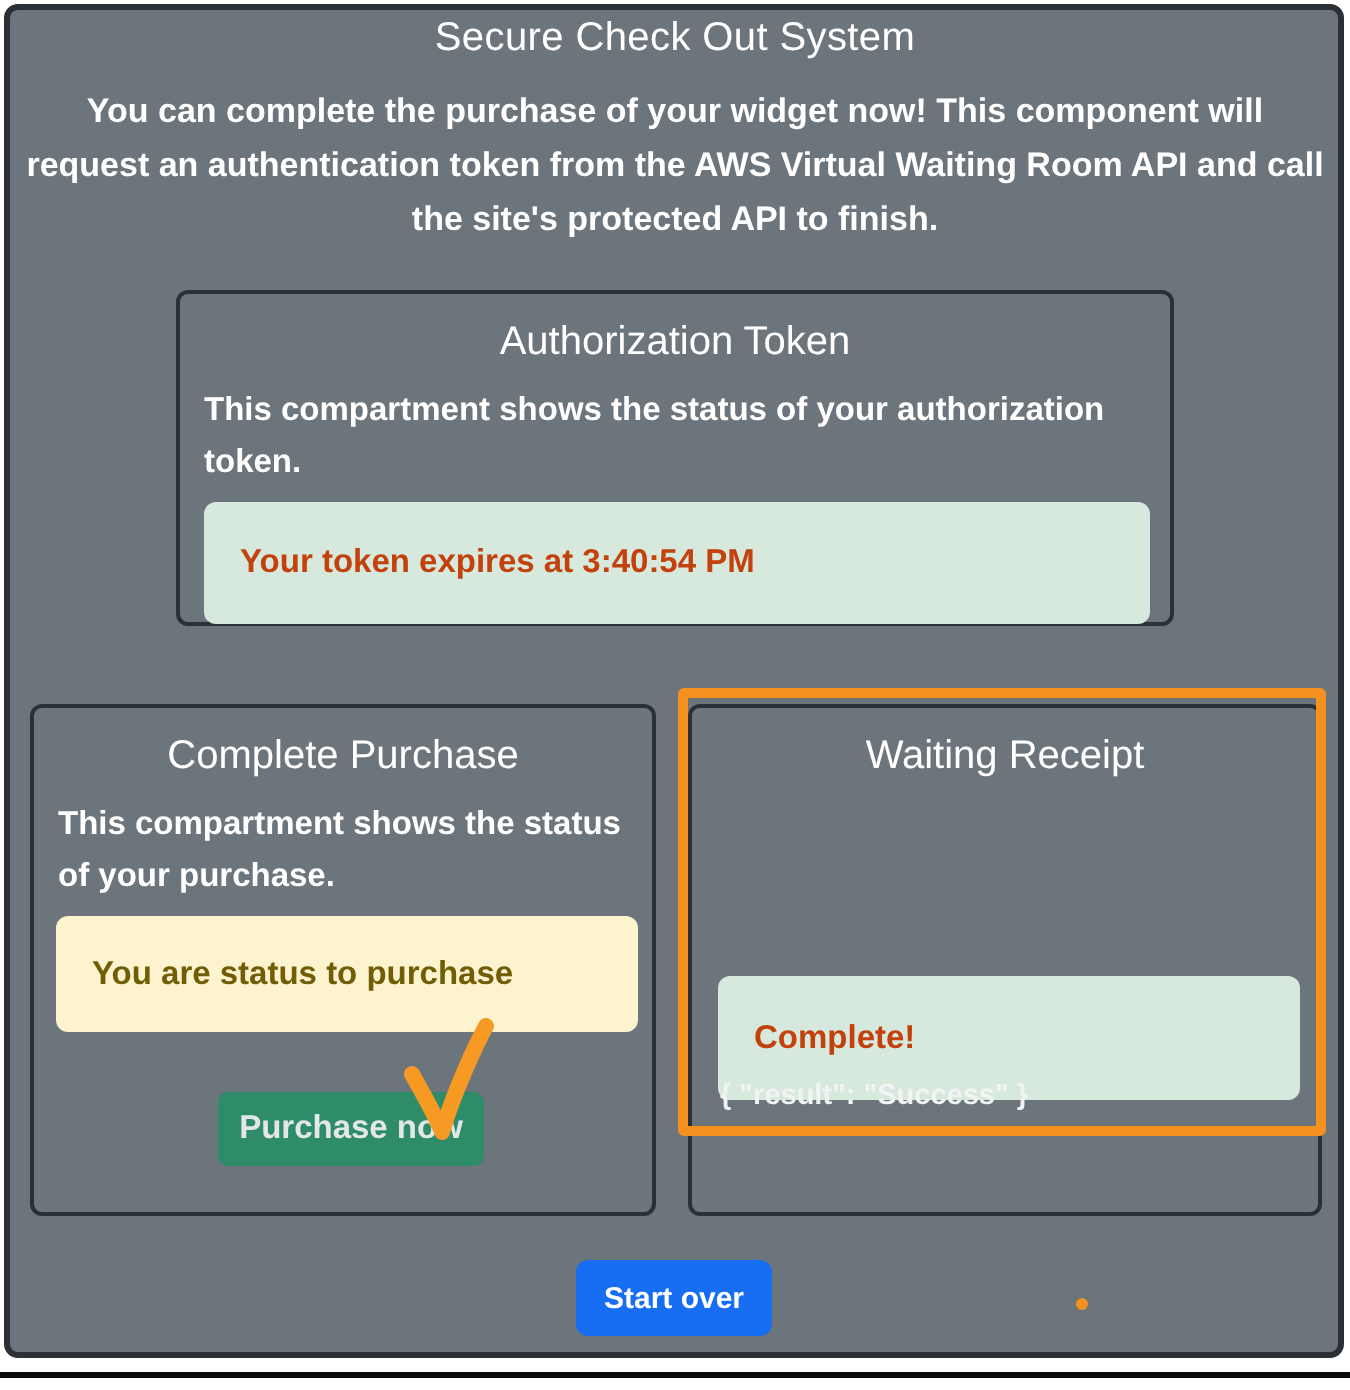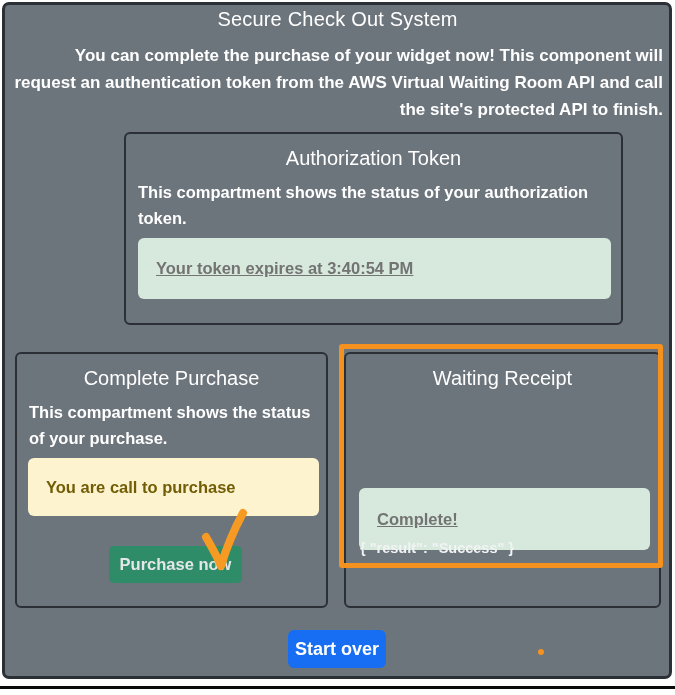--- a/index.html
+++ b/index.html
@@ -24,34 +24,34 @@
     top: 8px; left: 0; width: 675px;
     text-align: center;
     color: #ffffff;
     font-size: 20px;
     font-weight: 400;
     letter-spacing: 0.2px;
   }
   .page-desc {
     position: absolute;
     top: 42px; left: 12px; width: 651px;
-    text-align: right;
+    text-align: center;
     color: #ffffff;
     font-size: 17px;
     font-weight: 700;
     line-height: 27px;
   }
   .card {
     position: absolute;
     box-sizing: border-box;
     border: 2.5px solid #2b3036;
     border-radius: 6px;
     background: #6c747c;
   }
-  .card-token   { left: 88px;  top: 132px; width: 499px; height: 193px; margin-left: 36px; }
+  .card-token   { left: 88px;  top: 145px; width: 499px; height: 168px; }
   .card-purchase{ left: 15px;  top: 352px; width: 313px; height: 256px; }
   .card-receipt { left: 344px; top: 352px; width: 317px; height: 256px; }
   .card-title {
     position: absolute;
     top: 13px; left: 0; width: 100%;
     text-align: center;
     color: #ffffff;
     font-size: 20px;
     font-weight: 400;
   }
@@ -66,21 +66,21 @@
   .alert {
     position: absolute;
     box-sizing: border-box;
     border-radius: 6px;
     display: flex;
     align-items: center;
     padding-left: 18px;
     font-size: 16.5px;
     font-weight: 700;
   }
-  .alert-success { background: #d7e9dd; color: #737373; text-decoration: underline; }
+  .alert-success { background: #d7e9dd; color: #c2410c; }
   .alert-warning { background: #fdf3cf; color: #715d06; }
   .alert-token   { left: 12px; top: 104px; width: 473px; height: 61px; }
   .alert-ready   { left: 11px; top: 104px; width: 291px; height: 58px; }
   .alert-done    { left: 13px; top: 104px; width: 291px; height: 62px; margin-top: 30px; }
   .btn {
     position: absolute;
     box-sizing: border-box;
     border: none;
     border-radius: 5px;
     cursor: pointer;
@@ -90,21 +90,21 @@
     left: 92px; top: 192px; width: 133px; height: 37px;
     background: #2e8c69;
     color: #e4e7e9;
     font-size: 16.5px;
     font-weight: 700;
   }
   .btn-start {
     left: 288px; top: 630px; width: 98px; height: 38px;
     background: #176ef3;
     color: #ffffff;
-    font-size: 18px;
+    font-size: 15px;
     font-weight: 700;
     border-radius: 6px;
   }
   .result-json {
     position: absolute;
     left: 14px; top: 186px;
     color: #f1f3f4;
     font-size: 14.5px;
     font-weight: 700;
   }
@@ -150,21 +150,21 @@
   <div class="card-desc">This compartment shows the status of your authorization token.</div>
   <div class="alert alert-success alert-token">
     <span>Your token expires at 3:40:54 PM</span>
   </div>
 </div>
 
 <div class="card card-purchase">
   <div class="card-title">Complete Purchase</div>
   <div class="card-desc">This compartment shows the status of your purchase.</div>
   <div class="alert alert-warning alert-ready">
-    <span>You are call to purchase</span>
+    <span>You are status to purchase</span>
   </div>
   <button class="btn btn-purchase">Purchase now</button>
 </div>
 
 <div class="card card-receipt">
   <div class="card-title">Waiting Receipt</div>
   <div class="alert alert-success alert-done">
     <span>Complete!</span>
   </div>
   <div class="result-json">{ "result": "Success" }</div>

